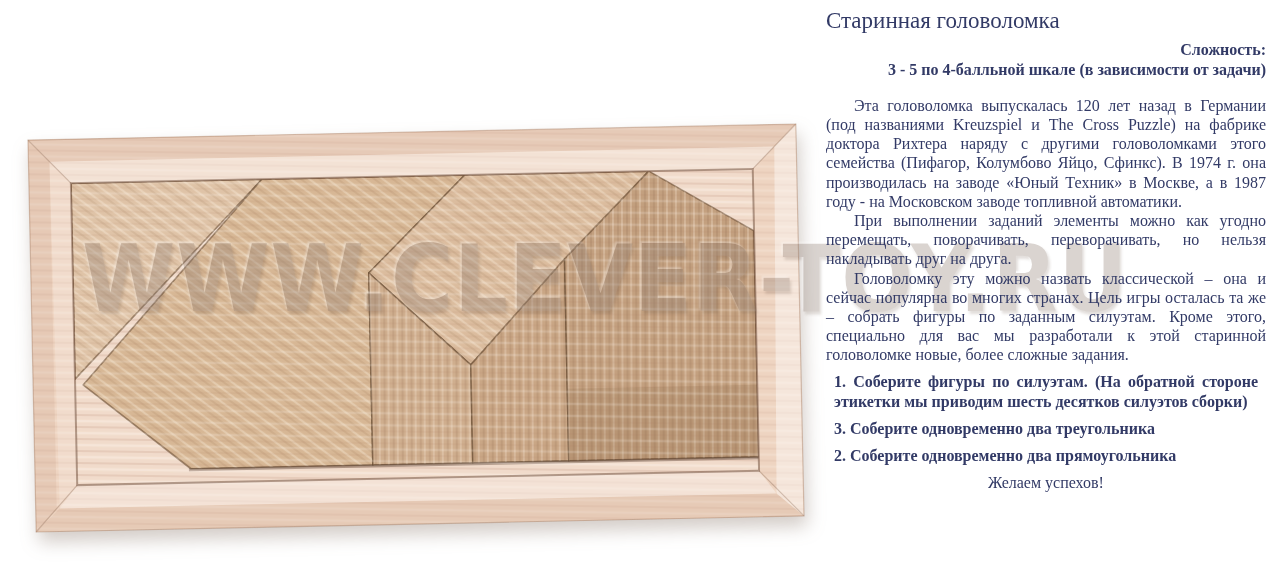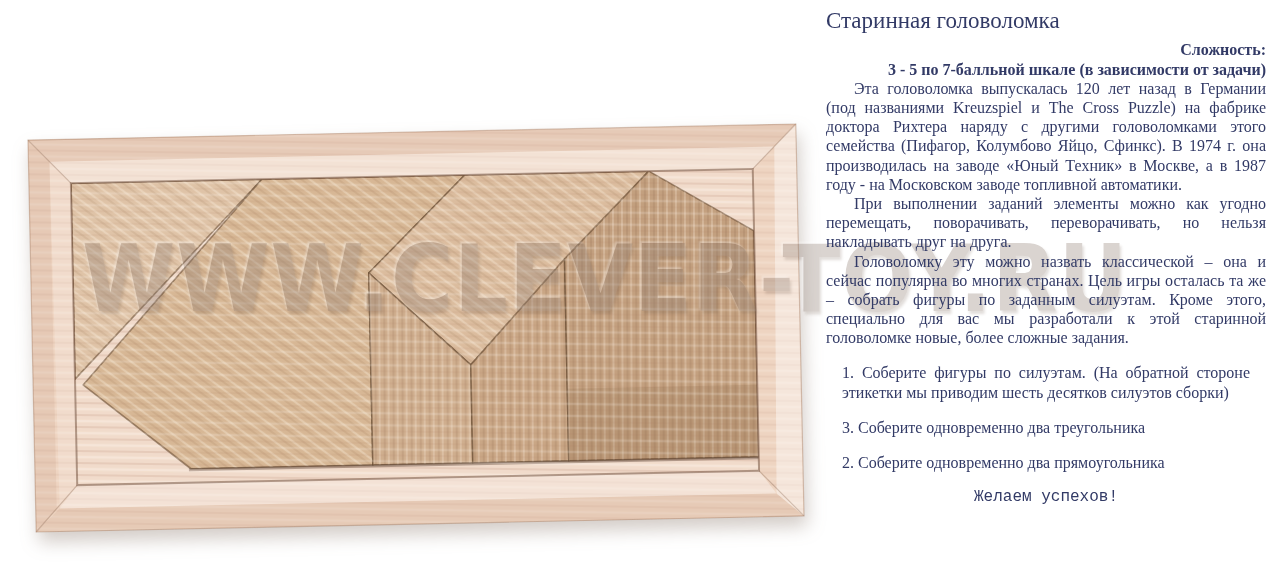--- a/index.html
+++ b/index.html
@@ -14,23 +14,23 @@
     white-space:nowrap;letter-spacing:1px;transform:scaleX(0.92);transform-origin:left top;
     color:var(--watermark,#8d7b70);opacity:0.32;
     text-shadow:-2px -2px 2px rgba(255,255,255,0.85), 2px 3px 3px rgba(90,65,50,0.55);
     pointer-events:none;}
   
   #panel{position:absolute;left:826px;top:8px;width:440px;z-index:3;
     color:var(--text,#323a66);font-size:16px;line-height:1.2;text-align:justify;}
   #panel h1{margin:0 0 6px 0;font-size:23px;font-weight:normal;line-height:1.15;}
   .bold-line{margin:0;font-weight:bold;text-align:right;}
   .para{margin:0;text-indent:28px;}
-  .para.first{}
-  .task{margin:16px;}
-  .closing{margin:0;text-align:center;font-family:Liberation Mono, monospace;}
+  .para.first{margin-top:17px;}
+  .task{margin:8px;font-weight:bold;}
+  .closing{margin:0;text-align:center;}
 </style>
 </head>
 <body>
 
 <div id="canvas">
 
   <div id="photo">
     <svg width="830" height="562" viewBox="0 0 830 562" xmlns="http://www.w3.org/2000/svg">
       <defs>
 
@@ -105,21 +105,21 @@
         </g>
       </g>
     </svg>
   </div>
 
   <div id="watermark">WWW.CLEVER-TOY.RU</div>
 
   <div id="panel">
     <h1>Старинная головоломка</h1>
     <p class="bold-line">Сложность:</p>
-    <p class="bold-line">3 - 5 по 7-балльной шкале (в  зависимости от задачи)</p>
+    <p class="bold-line">3 - 5 по 4-балльной шкале (в  зависимости от задачи)</p>
     <p class="para first">Эта головоломка выпускалась 120 лет назад в Германии (под названиями Kreuzspiel и The Cross Puzzle) на фабрике доктора Рихтера наряду с другими головоломками этого семейства (Пифагор, Колумбово Яйцо, Сфинкс).  В 1974 г. она производилась на заводе «Юный Техник» в Москве, а в 1987 году -  на Московском заводе топливной автоматики.</p>
     <p class="para">При выполнении заданий элементы можно как угодно перемещать, поворачивать, переворачивать, но нельзя накладывать друг на друга.</p>
     <p class="para">Головоломку эту можно назвать классической – она и сейчас популярна во многих странах. Цель игры осталась та же – собрать фигуры по заданным силуэтам. Кроме этого, специально для вас мы разработали к этой старинной головоломке новые, более сложные задания.</p>
     <p class="task">1. Соберите фигуры по силуэтам. (На обратной стороне этикетки мы приводим шесть десятков силуэтов сборки)</p>
     <p class="task">3.  Соберите одновременно два треугольника</p>
     <p class="task">2. Соберите одновременно два прямоугольника</p>
     <p class="closing">Желаем успехов!</p>
   </div>
 
 </div>

